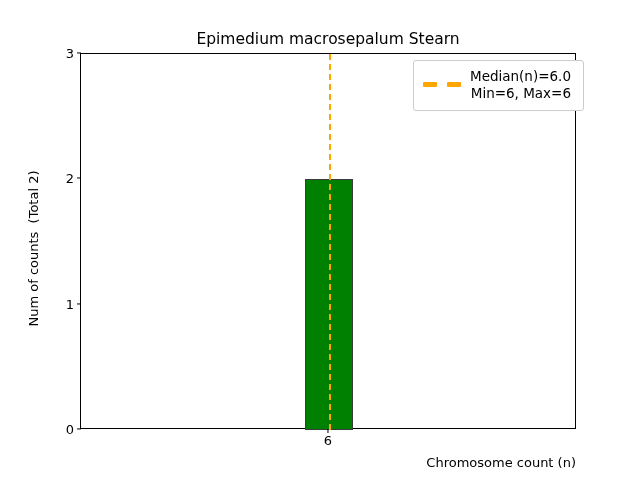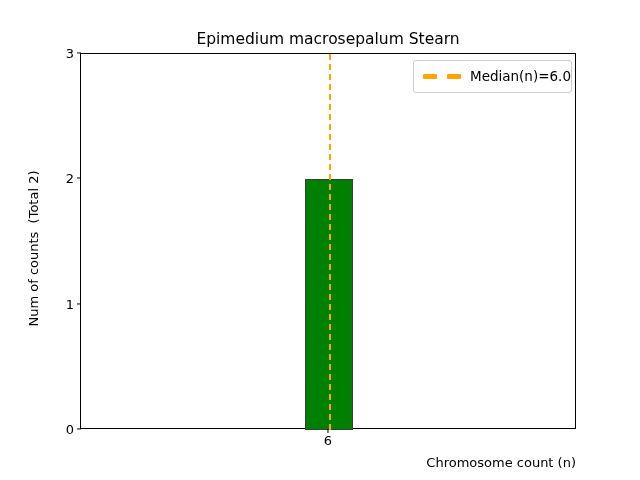--- a/index.html
+++ b/index.html
@@ -120,21 +120,21 @@
 
   
   #legend {
     position: absolute;
     left: 413px;
     top: 60px;
     box-sizing: border-box;
     border: 1px solid #cccccc;
     border-radius: 3px;
     background: #ffffff;
-    padding: 7px 0 7px 9px;
+    padding: 7px 12px 7px 9px;
     display: flex;
     align-items: center;
     gap: 9px;
   }
   #legend-swatch {
     position: relative;
     width: 38px;
     height: 6px;
     flex: 0 0 auto;
   }
@@ -190,16 +190,17 @@
       <div class="x-tick-mark" style="left: 328px;"></div>
     </div>
 
   <div id="legend">
     <span id="legend-swatch">
         <span class="swatch-dash" style="left: 0px; background: rgb(255, 165, 0);"></span>
         <span class="swatch-dash" style="left: 24px; background: rgb(255, 165, 0);"></span>
       </span>
     <span id="legend-text">
       <span>Median(n)=6.0</span>
+      <span>Min=6, Max=6</span>
     </span>
   </div>
 
 </div>
 
 </body></html>

